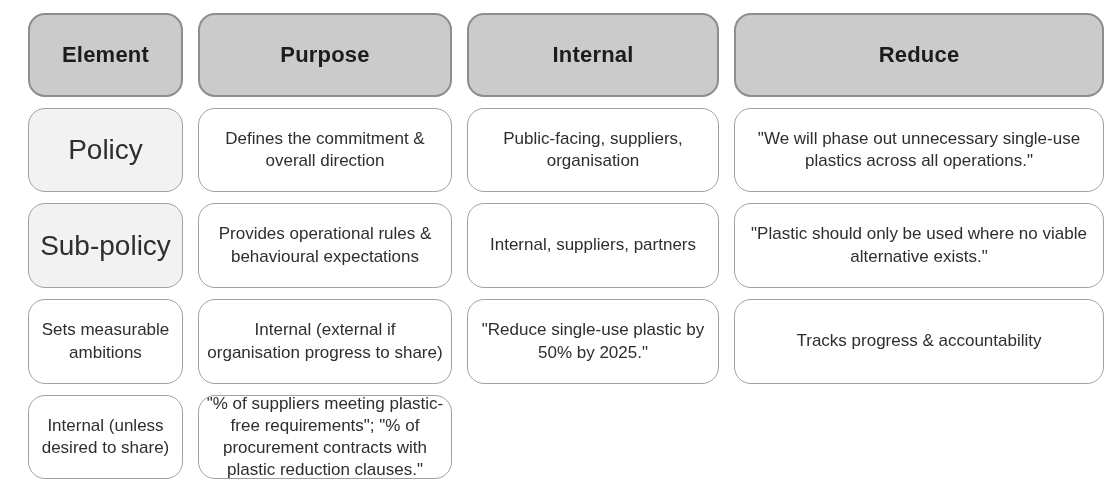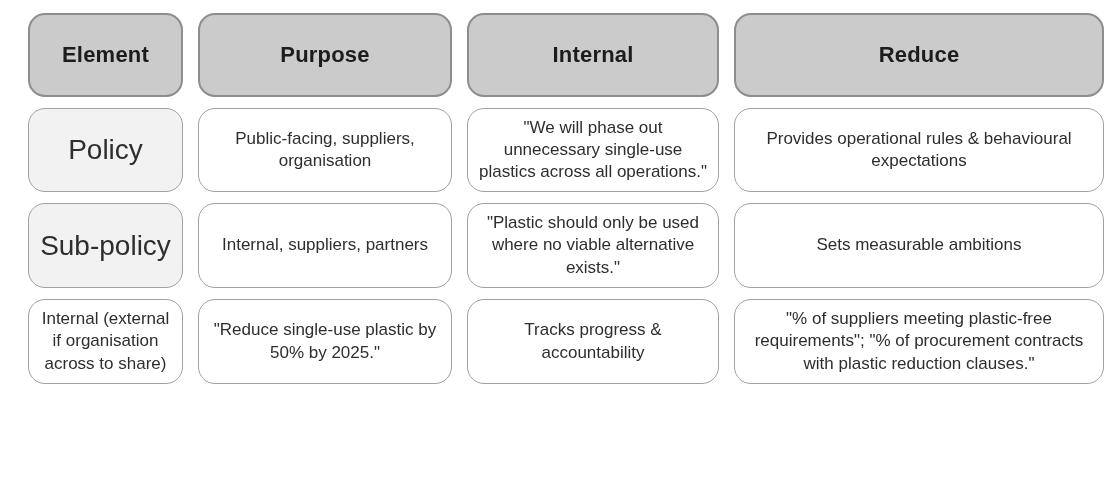--- a/index.html
+++ b/index.html
@@ -59,28 +59,30 @@
 <body>
 
 <div class="board">
 
   <div class="cell header">Element</div>
   <div class="cell header">Purpose</div>
   <div class="cell header">Internal</div>
   <div class="cell header">Reduce</div>
 
   <div class="cell label">Policy</div>
+  <div class="cell body">Defines the commitment &amp; overall direction</div>
   <div class="cell body">Public-facing, suppliers, organisation</div>
   <div class="cell body">"We will phase out unnecessary single-use plastics across all operations."</div>
 
+  <div class="cell label">Sub-policy</div>
   <div class="cell body">Provides operational rules &amp; behavioural expectations</div>
-  <div class="cell label">Sub-policy</div>
   <div class="cell body">Internal, suppliers, partners</div>
   <div class="cell body">"Plastic should only be used where no viable alternative exists."</div>
 
   <div class="cell body">Sets measurable ambitions</div>
-  <div class="cell body">Internal (external if organisation across to share)</div>
+  <div class="cell body">Internal (external if organisation progress to share)</div>
   <div class="cell body">"Reduce single-use plastic by 50% by 2025."</div>
 
   <div class="cell body">Tracks progress &amp; accountability</div>
+  <div class="cell body">Internal (unless desired to share)</div>
   <div class="cell body tight">"% of suppliers meeting plastic-free requirements"; "% of procurement contracts with plastic reduction clauses."</div>
 
 </div>
 
 </body></html>

